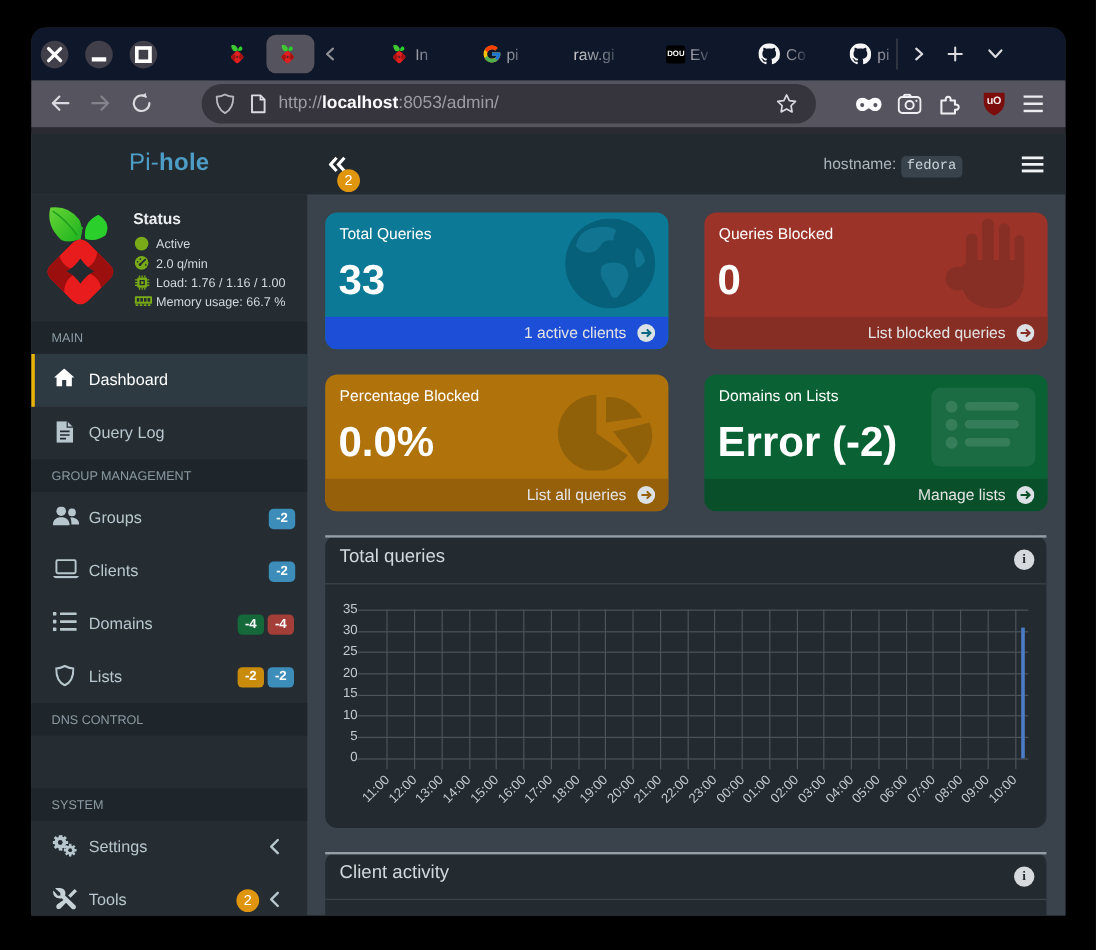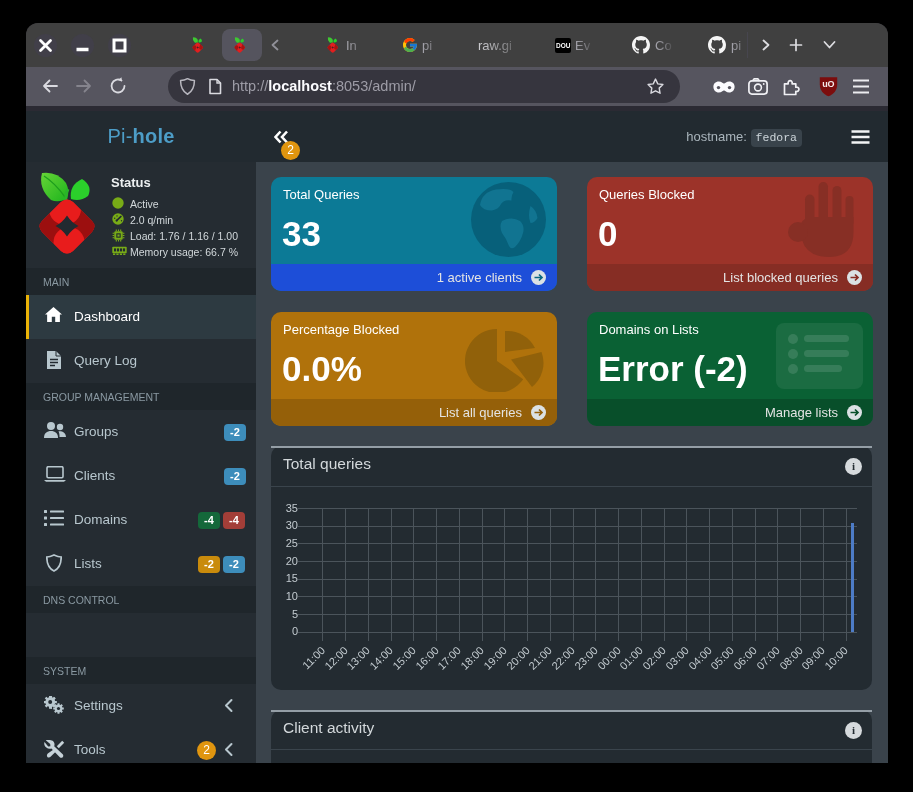--- a/index.html
+++ b/index.html
@@ -2,21 +2,21 @@
 <html><head>
 <meta charset="utf-8">
 <style>
 * { margin:0; padding:0; box-sizing:border-box; }
 html,body { width:913px; height:792px; background:#000; overflow:hidden;
   font-family:"Liberation Sans", sans-serif; }
 .abs { position:absolute; }
 svg { display:block; }
 #win { position:absolute; left:26px; top:23px; width:862px; height:740px;
   border-radius:12px 12px 0 0; overflow:hidden; background:#2b2a33; }
-#tabbar { position:absolute; left:0; top:0; width:862px; height:45px; background:#404040; }
+#tabbar { position:absolute; left:0; top:0; width:862px; height:45px; background:#0f172a; }
 .winbtn { position:absolute; top:10.5px; width:23px; height:23px; border-radius:50%; background:#413f49; }
 .tabtxt { position:absolute; top:14.5px; font-size:13px; color:#cfcfd3; white-space:nowrap; }
 .fade { -webkit-mask-image:linear-gradient(90deg,#000 0%,rgba(0,0,0,0.55) 45%,transparent 80%); }
 #activetab { position:absolute; left:196px; top:6px; width:40px; height:32px; border-radius:8px; background:#55545e; }
 .tbicon { position:absolute; top:14px; }
 #navbar { position:absolute; left:0; top:44px; width:862px; height:39px; background:#56555f; }
 #urlbar { position:absolute; left:142px; top:3px; width:512px; height:33px; border-radius:17px; background:#36353e; }
 #urltext { position:absolute; left:64px; top:8px; font-size:14.5px; color:#9d9ca6; white-space:nowrap; }
 #urltext b { color:#fbfbfe; font-weight:bold; }
 .nvicon { position:absolute; top:9px; }

